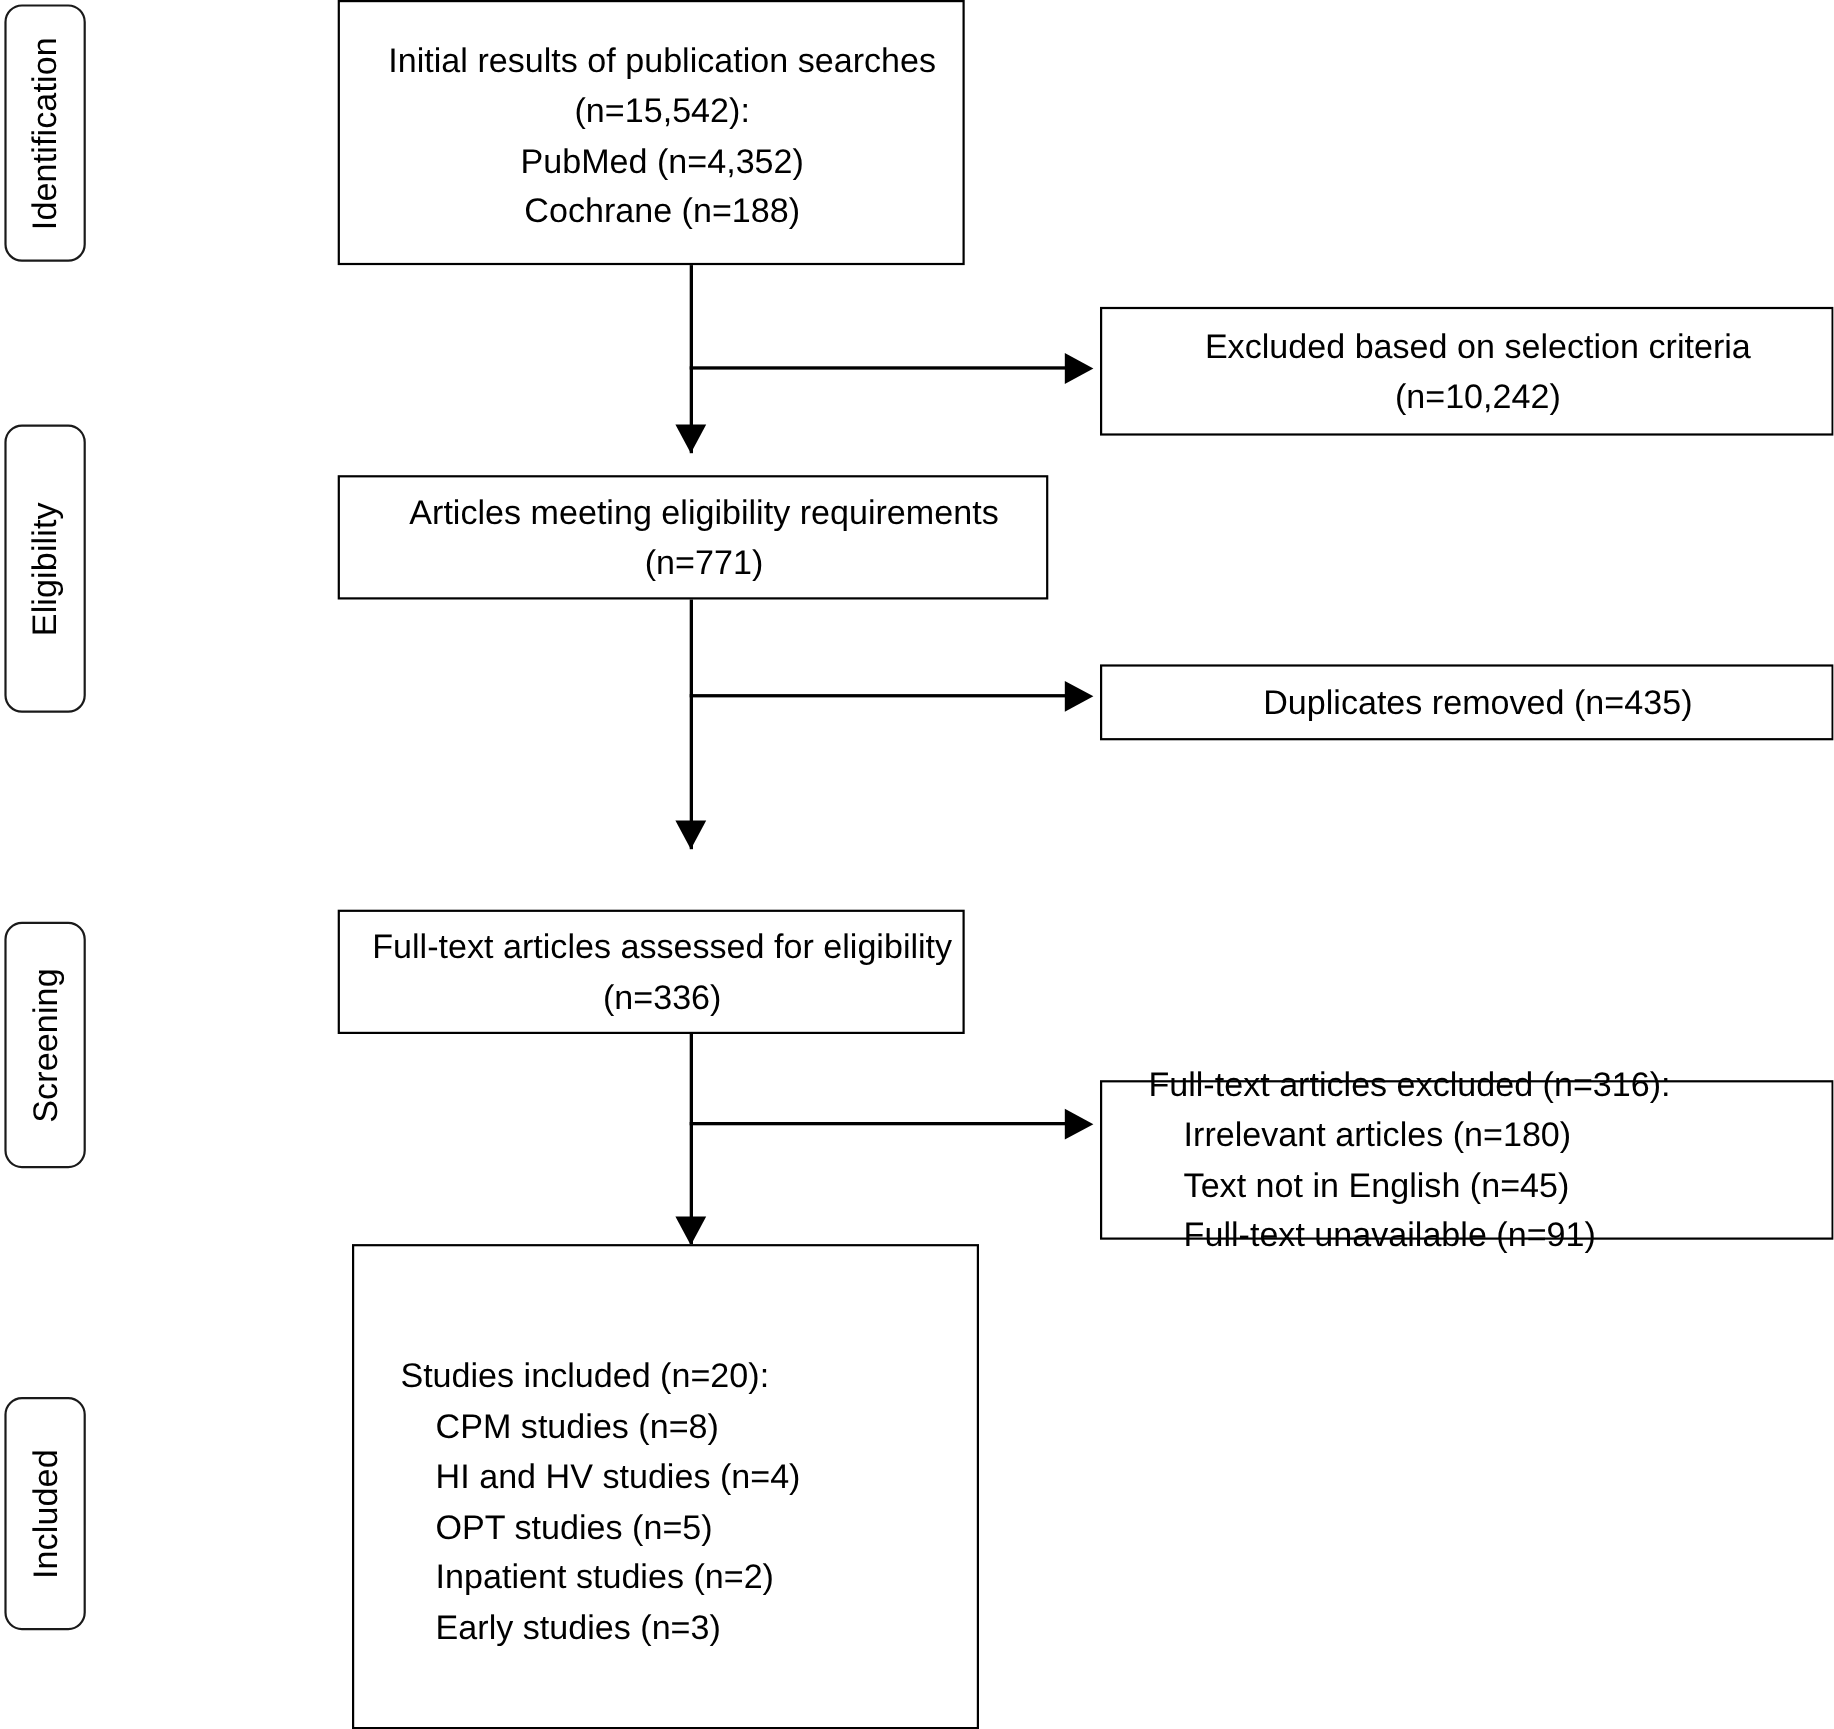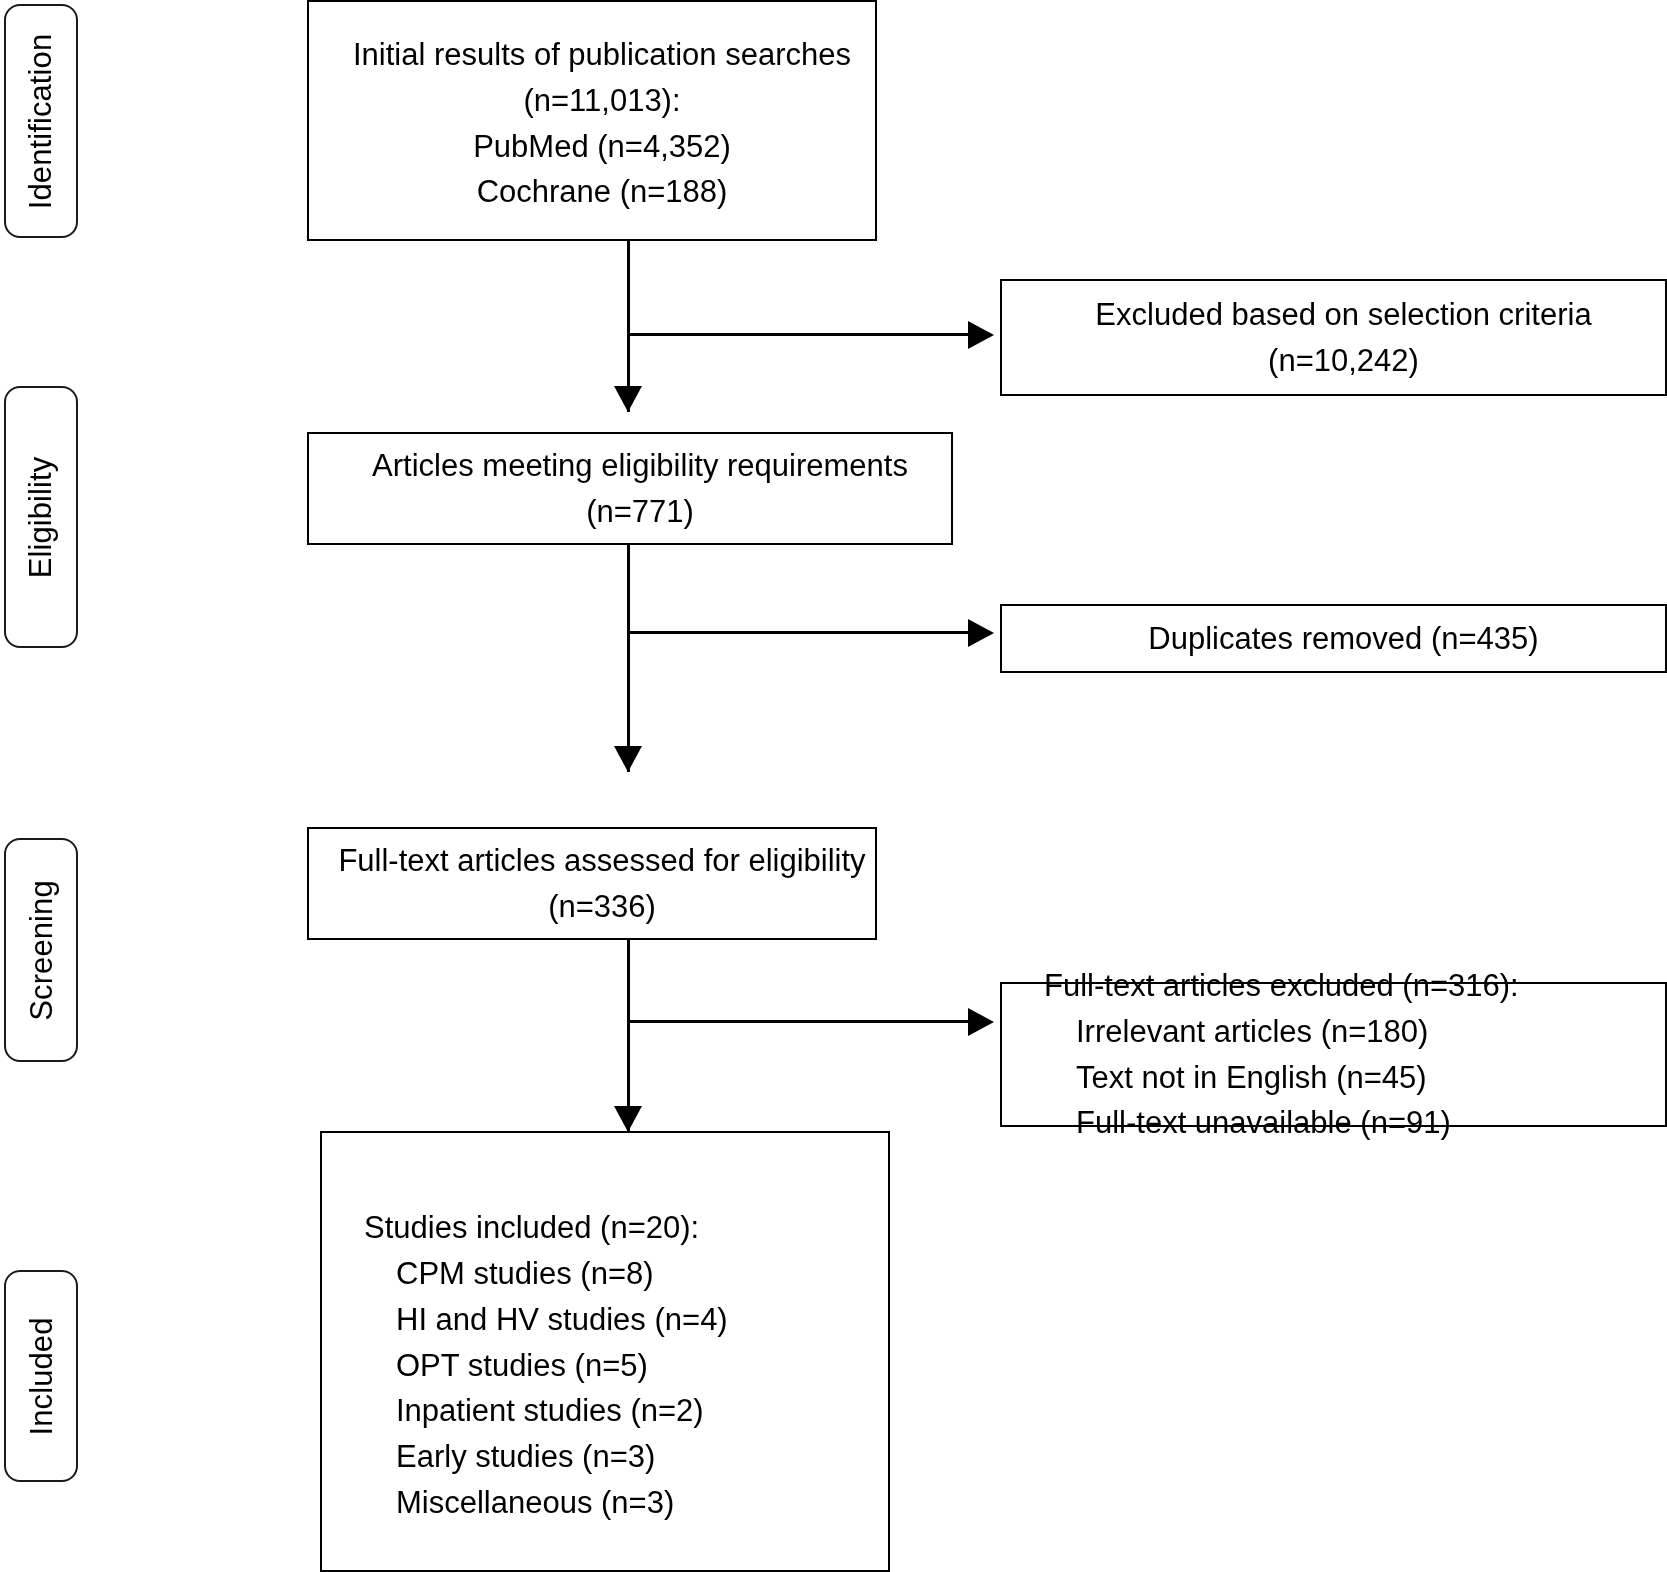--- a/index.html
+++ b/index.html
@@ -123,21 +123,21 @@
   <div class="arrow-right" style="left:968px; top:619px;"></div>
 
   <div class="vline" style="left:627px; top:904px; height:228px;"></div>
   <div class="arrow-down" style="left:614px; top:1106px;"></div>
 
   <div class="hline" style="left:627px; top:1020px; width:343px;"></div>
   <div class="arrow-right" style="left:968px; top:1008px;"></div>
 
   <div class="box center" style="left:307px; top:0px; width:570px; height:241px; padding-top:6px;">
     <div class="line">Initial results of publication searches</div>
-    <div class="line">(n=11,013):</div>
+    <div class="line">(n=15,542):</div>
     <div class="line">PubMed (n=4,352)</div>
     <div class="line">Cochrane (n=188)</div>
   </div>
 
   <div class="box center" style="left:1000px; top:279px; width:667px; height:117px;">
     <div class="line">Excluded based on selection criteria</div>
     <div class="line">(n=10,242)</div>
   </div>
 
   <div class="box center" style="left:307px; top:432px; width:646px; height:113px;">
@@ -161,16 +161,15 @@
     <div class="line indent">Full-text unavailable (n=91)</div>
   </div>
 
   <div class="box leftish" style="left:320px; top:1131px; width:570px; height:441px; padding-top:28px;">
     <div class="line">Studies included (n=20):</div>
     <div class="line indent">CPM studies (n=8)</div>
     <div class="line indent">HI and HV studies (n=4)</div>
     <div class="line indent">OPT studies (n=5)</div>
     <div class="line indent">Inpatient studies (n=2)</div>
     <div class="line indent">Early studies (n=3)</div>
-    <div class="line indent">Miscellaneous (n=3)</div>
   </div>
 
 </div>
 
 </body></html>

